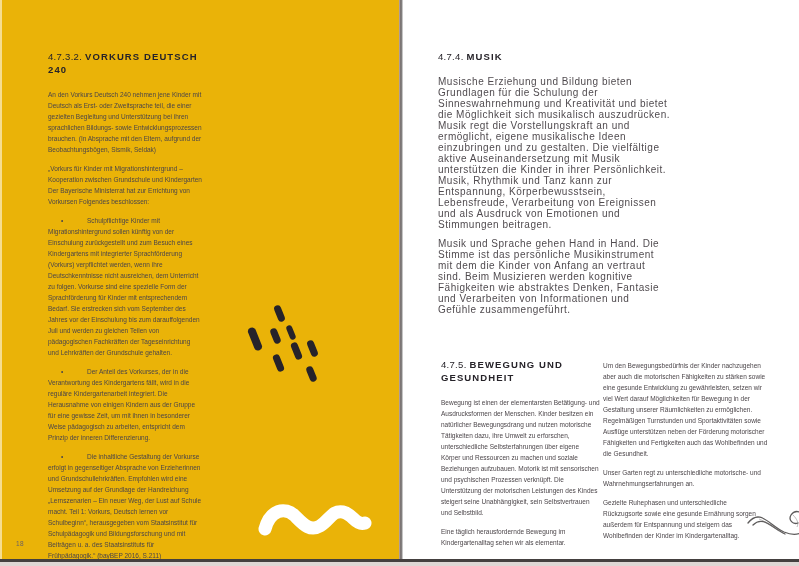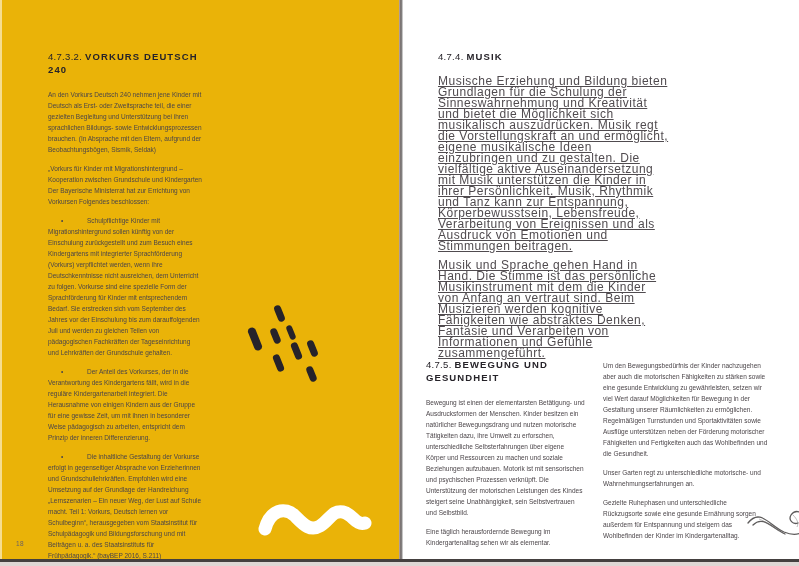--- a/index.html
+++ b/index.html
@@ -13,27 +13,27 @@
   .page-left::before{content:"";position:absolute;left:0;top:0;width:2px;height:100%;background:rgba(255,255,255,.55);}
   .gutter{position:absolute;left:399px;top:0;width:4px;height:559px;
     background:linear-gradient(90deg,#c7aeaa 0%,#6e6a6a 45%,#8a8786 70%,#f2f2f2 100%);}
   .page-right{left:403px;width:452px;background:#ffffff;}
   .edge-dark{position:absolute;left:0;top:559px;width:799px;height:3px;background:#44403f;}
   .edge-light{position:absolute;left:0;top:562px;width:799px;height:4px;background:#ded7d4;}
 
   .col{position:absolute;}
   .col-left{left:48px;top:50px;width:154px;}
   .col-musik{left:35px;top:50px;width:232px;}
-  .col-bew-left{left:23px;top:358px;width:159px;}
+  .col-bew-left{left:38px;top:358px;width:159px;}
   .col-bew-right{left:200px;top:360px;width:165px;}
 
   h3.sec{margin:0 0 13px;font-size:9.5px;line-height:13px;color:#262329;font-weight:400;letter-spacing:.3px;}
   h3.sec .htitle{font-weight:700;letter-spacing:1.1px;}
   .body-sm{font-size:6.5px;line-height:11px;color:#4b4549;letter-spacing:0;}
-  .body-lg{font-size:12px;line-height:11px;color:#504b4f;letter-spacing:.5px;text-decoration:underline;}
+  .body-lg{font-size:10px;line-height:11px;color:#504b4f;letter-spacing:.5px;}
   .body-sm p.para,.body-lg p.para{margin:0 0 8px;text-align:left;hyphens:auto;-webkit-hyphens:auto;}
   p.para.bulleted{text-indent:13px;}
   span.bullet{display:inline-block;width:26px;text-indent:0;}
 
   .pagenum{position:absolute;left:16px;top:540px;font-size:6.5px;color:#6b6163;letter-spacing:.5px;}
 
   .dash{position:absolute;background:#26232a;border-radius:4px;transform:rotate(-22deg);}
   .squiggle{position:absolute;left:257px;top:503px;}
   .dog{position:absolute;right:0;bottom:4px;}
 </style>

